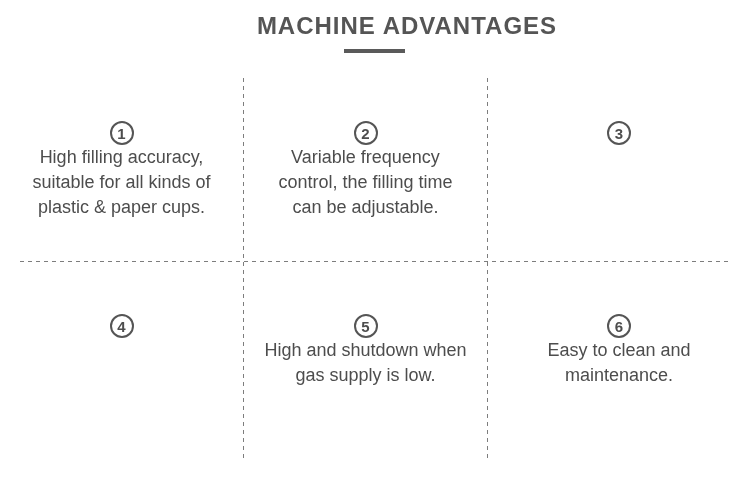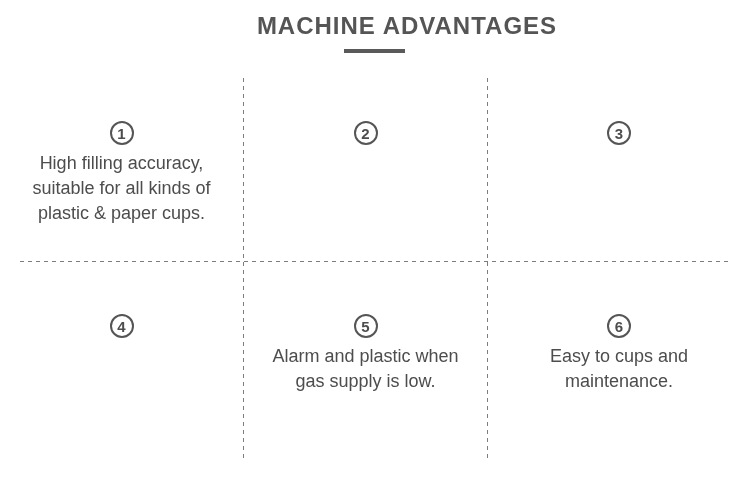--- a/index.html
+++ b/index.html
@@ -73,21 +73,20 @@
     border-radius: 50%;
     display: flex;
     align-items: center;
     justify-content: center;
     font-size: 15px;
     font-weight: 700;
     color: #4d4d4d;
     line-height: 1;
   }
   .item-text {
-    margin-top: 6px;
     font-size: 18px;
     line-height: 25px;
     color: #4d4d4d;
     white-space: pre-line;
   }
 </style>
 </head>
 <body>
 
 <div class="page">
@@ -101,35 +100,38 @@
 
   <div class="cell r1 c1">
     <div class="num-badge">1</div>
     <div class="item-text">High filling accuracy,
 suitable for all kinds of
 plastic &amp; paper cups.</div>
   </div>
 
   <div class="cell r1 c2">
     <div class="num-badge">2</div>
+    <div class="item-text">Variable frequency
+control, the filling time
+can be adjustable.</div>
   </div>
 
   <div class="cell r1 c3">
     <div class="num-badge">3</div>
   </div>
 
   <div class="cell r2 c1">
     <div class="num-badge">4</div>
   </div>
 
   <div class="cell r2 c2">
     <div class="num-badge">5</div>
-    <div class="item-text">Alarm and plastic when
+    <div class="item-text">High and shutdown when
 gas supply is low.</div>
   </div>
 
   <div class="cell r2 c3">
     <div class="num-badge">6</div>
-    <div class="item-text">Easy to cups and
+    <div class="item-text">Easy to clean and
 maintenance.</div>
   </div>
 
 </div>
 
 </body></html>

